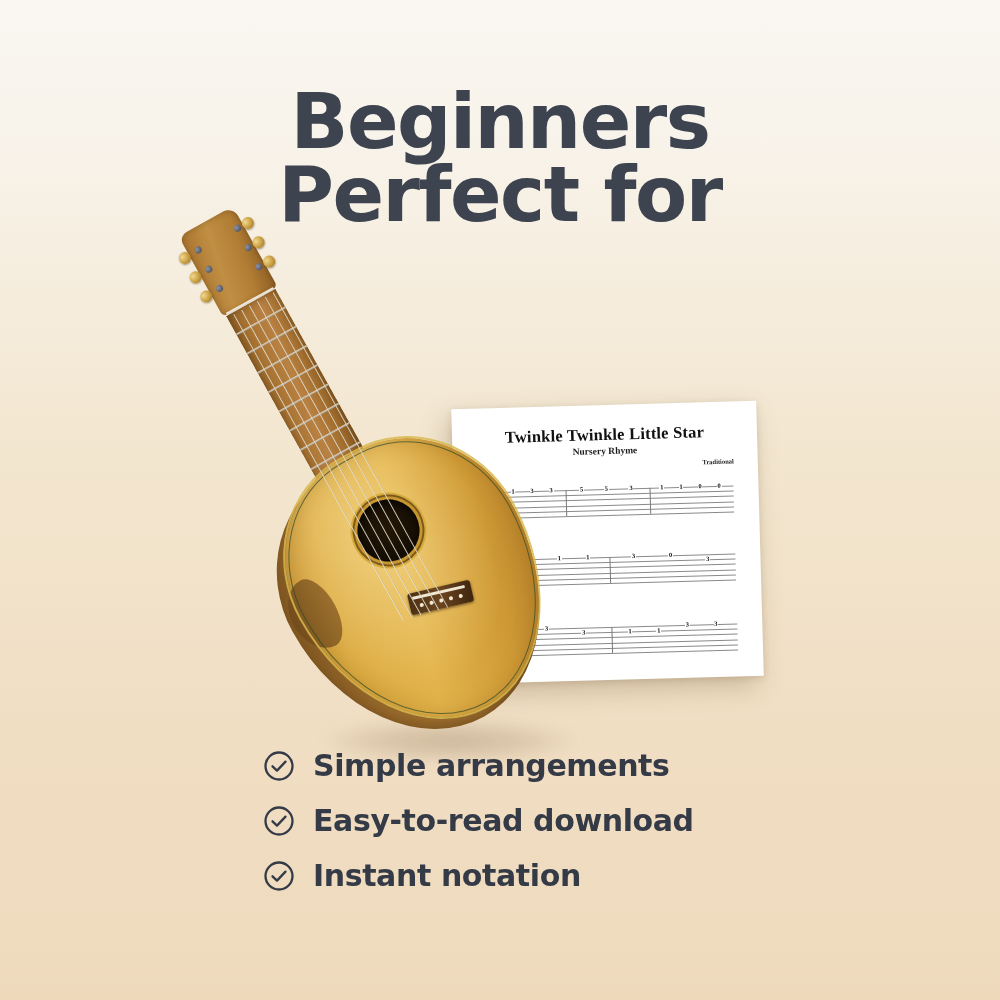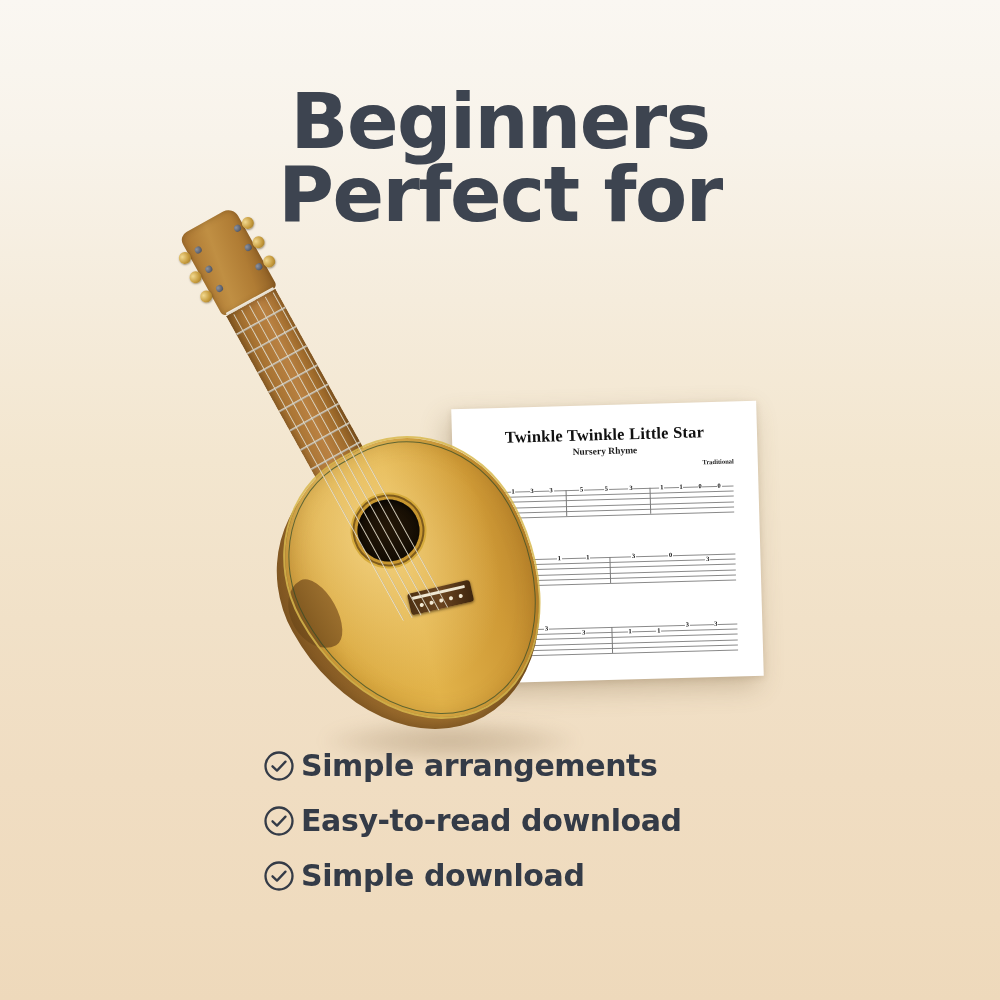--- a/index.html
+++ b/index.html
@@ -327,21 +327,21 @@
   
   .features {
     position: absolute;
     left: 263px;
     top: 748px;
     width: 560px;
   }
   .feature-item {
     display: flex;
     align-items: center;
-    gap: 6px;
+    gap: 18px;
     margin-bottom: 20px;
   }
   .check-icon {
     flex: 0 0 auto;
     width: 32px;
     height: 32px;
     display: block;
   }
   .feature-label {
     font-family: "DejaVu Sans", sans-serif;
@@ -502,17 +502,17 @@
         <path d="M9.5 16.3 L14 20.6 L22.5 11.6" fill="none" stroke="#343b47" stroke-width="2.3" stroke-linecap="round" stroke-linejoin="round"></path>
       </svg>
       <span class="feature-label">Easy-to-read download</span>
     </div>
 
     <div class="feature-item">
       <svg class="check-icon" viewBox="0 0 32 32">
         <circle cx="16" cy="16" r="13.5" fill="none" stroke="#343b47" stroke-width="2.3"></circle>
         <path d="M9.5 16.3 L14 20.6 L22.5 11.6" fill="none" stroke="#343b47" stroke-width="2.3" stroke-linecap="round" stroke-linejoin="round"></path>
       </svg>
-      <span class="feature-label">Simple download</span>
+      <span class="feature-label">Instant notation</span>
     </div>
   </div>
 
 </div>
 
 </body></html>

